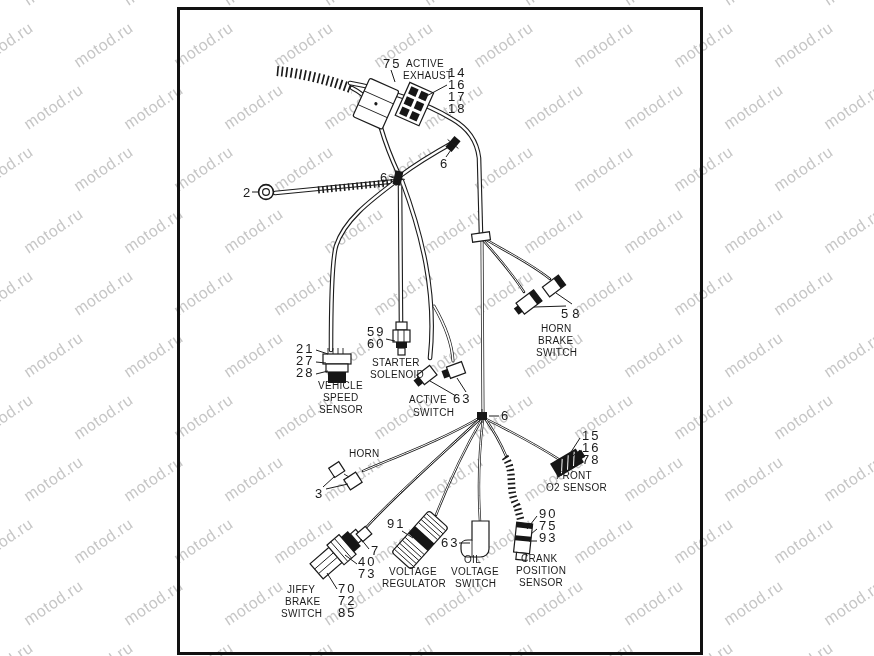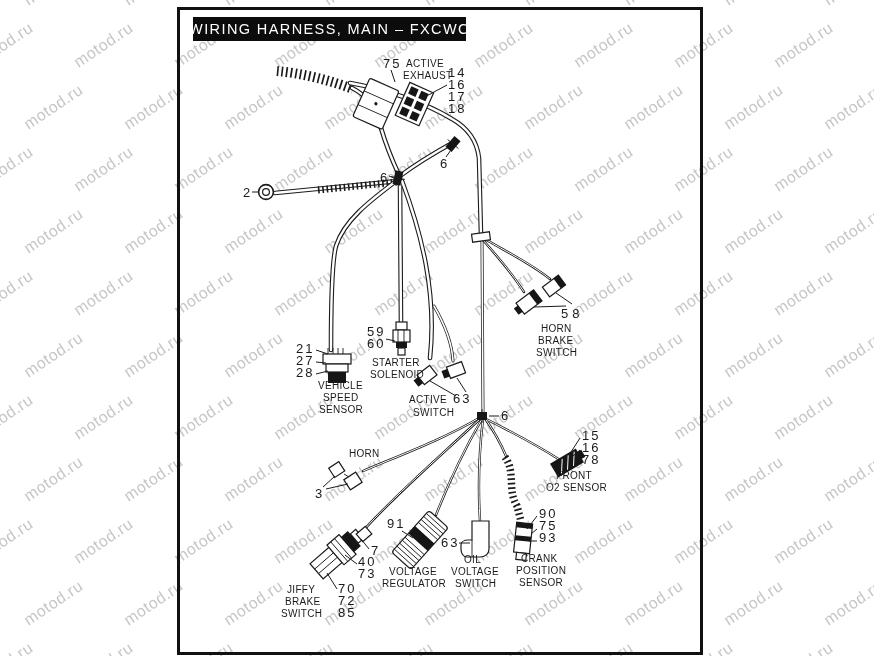--- a/index.html
+++ b/index.html
@@ -152,21 +152,20 @@
       <span class="wm" style="color: rgb(198, 198, 198); left: 370px; top: 656px;">motod.ru</span>
       <span class="wm" style="color: rgb(198, 198, 198); left: 470px; top: 656px;">motod.ru</span>
       <span class="wm" style="color: rgb(198, 198, 198); left: 570px; top: 656px;">motod.ru</span>
       <span class="wm" style="color: rgb(198, 198, 198); left: 670px; top: 656px;">motod.ru</span>
       <span class="wm" style="color: rgb(198, 198, 198); left: 770px; top: 656px;">motod.ru</span>
       <span class="wm" style="color: rgb(198, 198, 198); left: 870px; top: 656px;">motod.ru</span>
     </div>
 
   <div class="frame"></div>
 
-  <div class="title-box">WIRING HARNESS, MAIN – FXCWC</div>
 
   <svg class="harness" width="874" height="656" viewBox="0 0 874 656">
 
     <g>
       <path class="rib" d="M277,71 C300,73 330,80 353,89" stroke-width="10" stroke-dasharray="1.7 2.9"></path>
     </g>
     <g>
       <path class="t-o" d="M275,193 L398,181"></path>
       <path class="t-i" d="M275,193 L398,181"></path>
       <path class="rib" d="M318,190 L397,182" stroke-width="7" stroke-dasharray="1.6 2.7"></path>

